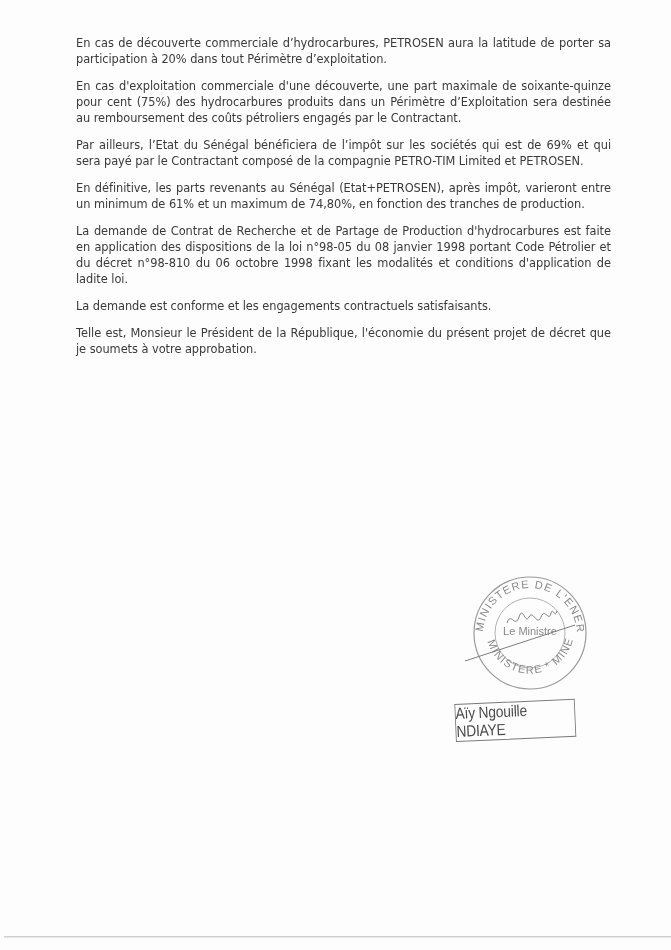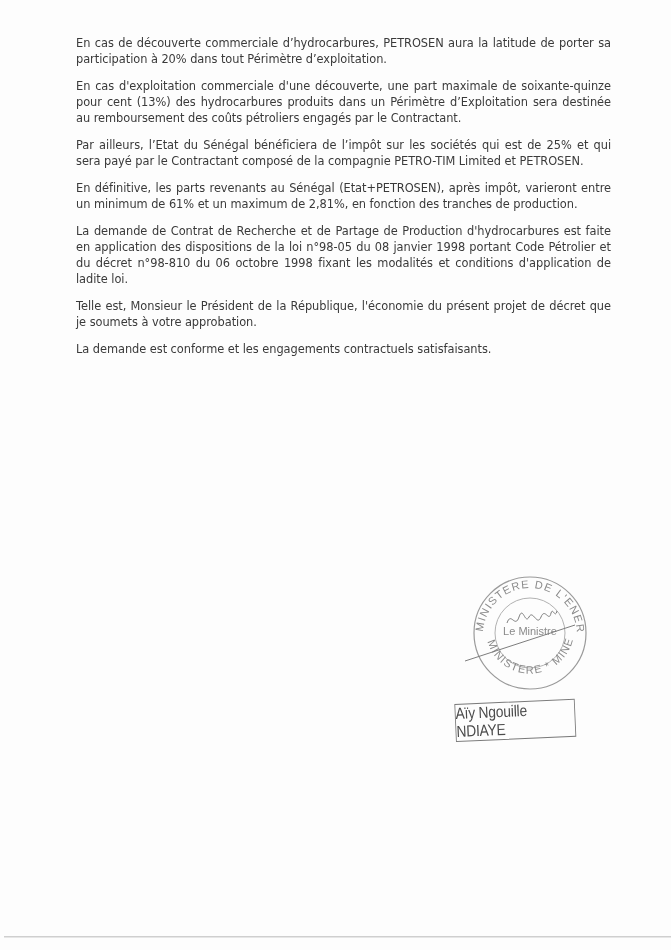--- a/index.html
+++ b/index.html
@@ -72,26 +72,26 @@
       box-shadow: 0 1px 0 #e6e6e6;
     }
   </style>
 </head>
 <body>
 
 <div class="page">
 
   <div class="body-text">
     <p class="para">En cas de découverte commerciale d’hydrocarbures, PETROSEN aura la latitude de porter sa participation à 20% dans tout Périmètre d’exploitation.</p>
-    <p class="para">En cas d'exploitation commerciale d'une découverte, une part maximale de soixante-quinze pour cent (13%) des hydrocarbures produits dans un Périmètre d’Exploitation sera destinée au remboursement des coûts pétroliers engagés par le Contractant.</p>
-    <p class="para">Par ailleurs, l’Etat du Sénégal bénéficiera de l’impôt sur les sociétés qui est de 25% et qui sera payé par le Contractant composé de la compagnie PETRO-TIM Limited et PETROSEN.</p>
-    <p class="para">En définitive, les parts revenants au Sénégal (Etat+PETROSEN), après impôt, varieront entre un minimum de 61% et un maximum de 2,81%, en fonction des tranches de production.</p>
+    <p class="para">En cas d'exploitation commerciale d'une découverte, une part maximale de soixante-quinze pour cent (75%) des hydrocarbures produits dans un Périmètre d’Exploitation sera destinée au remboursement des coûts pétroliers engagés par le Contractant.</p>
+    <p class="para">Par ailleurs, l’Etat du Sénégal bénéficiera de l’impôt sur les sociétés qui est de 69% et qui sera payé par le Contractant composé de la compagnie PETRO-TIM Limited et PETROSEN.</p>
+    <p class="para">En définitive, les parts revenants au Sénégal (Etat+PETROSEN), après impôt, varieront entre un minimum de 61% et un maximum de 74,80%, en fonction des tranches de production.</p>
     <p class="para">La demande de Contrat de Recherche et de Partage de Production d'hydrocarbures est faite en application des dispositions de la loi n°98-05 du 08 janvier 1998 portant Code Pétrolier et du décret n°98-810 du 06 octobre 1998 fixant les modalités et conditions d'application de ladite loi.</p>
+    <p class="para">La demande est conforme et les engagements contractuels satisfaisants.</p>
     <p class="para">Telle est, Monsieur le Président de la République, l'économie du présent projet de décret que je soumets à votre approbation.</p>
-    <p class="para">La demande est conforme et les engagements contractuels satisfaisants.</p>
   </div>
 
   <div class="stamp">
     <svg width="130" height="120" viewBox="0 0 130 120">
       <defs>
         <path id="ringPath" d="M 65 60 m -44 0 a 44 44 0 1 1 88 0 a 44 44 0 1 1 -88 0"></path>
         <path id="topArc" d="M 18 62 A 47 47 0 0 1 112 62"></path>
         <path id="bottomArc" d="M 22 66 A 44 44 0 0 0 108 66"></path>
       </defs>
       <circle cx="65" cy="60" r="56" fill="none" stroke="#9a9a9a" stroke-width="1.2"></circle>

